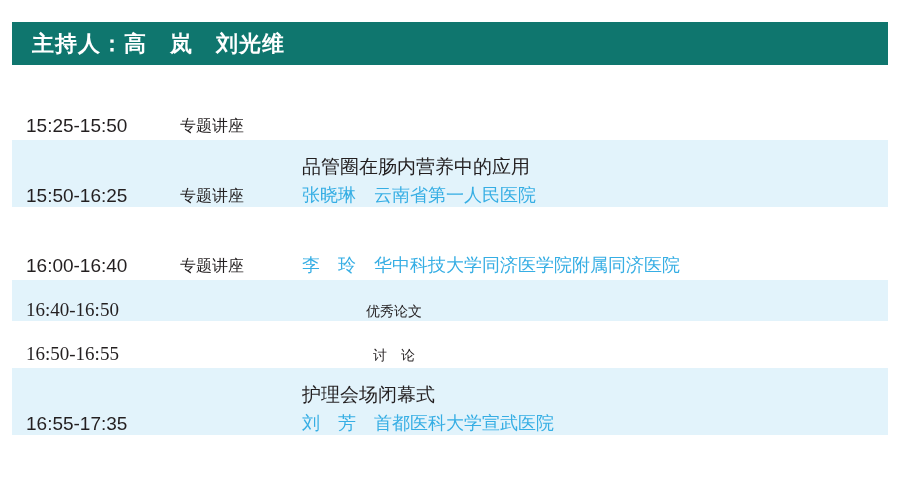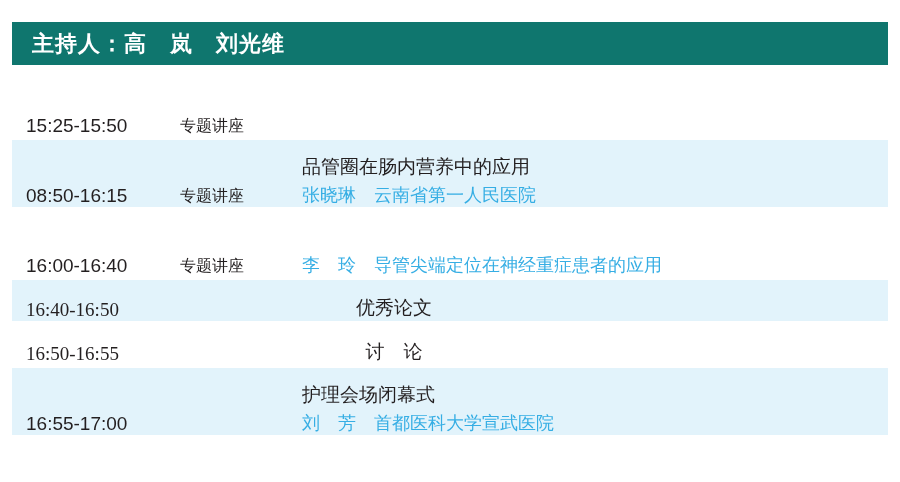--- a/index.html
+++ b/index.html
@@ -95,21 +95,21 @@
   }
   .speaker {
     font-size: 18px;
     color: #36aee4;
     line-height: 1.35;
     white-space: pre;
     margin-top: 3px;
   }
   .centered {
     text-align: center;
-    font-size: 19px;
+    font-size: 14px;
     color: #231f20;
     white-space: pre;
     padding-right: 280px;
   }
 </style>
 </head>
 <body>
 
 <div class="schedule">
 
@@ -118,48 +118,48 @@
   </div>
 
   <div class="rows">
 
     <div class="row plain row-tall">
       <div class="cell-time">15:25-15:50</div>
       <div class="cell-type">专题讲座</div>
     </div>
 
     <div class="row shaded row-tall">
-      <div class="cell-time">08:50-16:15</div>
+      <div class="cell-time">15:50-16:25</div>
       <div class="cell-type">专题讲座</div>
       <div class="cell-content">
         <div class="topic">品管圈在肠内营养中的应用</div>
         <div class="speaker">张晓琳　云南省第一人民医院</div>
       </div>
     </div>
 
     <div class="row plain row-tall">
       <div class="cell-time">16:00-16:40</div>
       <div class="cell-type">专题讲座</div>
       <div class="cell-content">
-        <div class="speaker">李　玲　导管尖端定位在神经重症患者的应用</div>
+        <div class="speaker">李　玲　华中科技大学同济医学院附属同济医院</div>
       </div>
     </div>
 
     <div class="row shaded row-short">
       <div class="cell-time">16:40-16:50</div>
       <div class="cell-content centered">优秀论文</div>
     </div>
 
     <div class="row plain row-short">
       <div class="cell-time">16:50-16:55</div>
       <div class="cell-content centered">讨　论</div>
     </div>
 
     <div class="row shaded row-tall">
-      <div class="cell-time">16:55-17:00</div>
+      <div class="cell-time">16:55-17:35</div>
       <div class="cell-type"></div>
       <div class="cell-content">
         <div class="topic">护理会场闭幕式</div>
         <div class="speaker">刘　芳　首都医科大学宣武医院</div>
       </div>
     </div>
 
   </div>
 </div>
 

